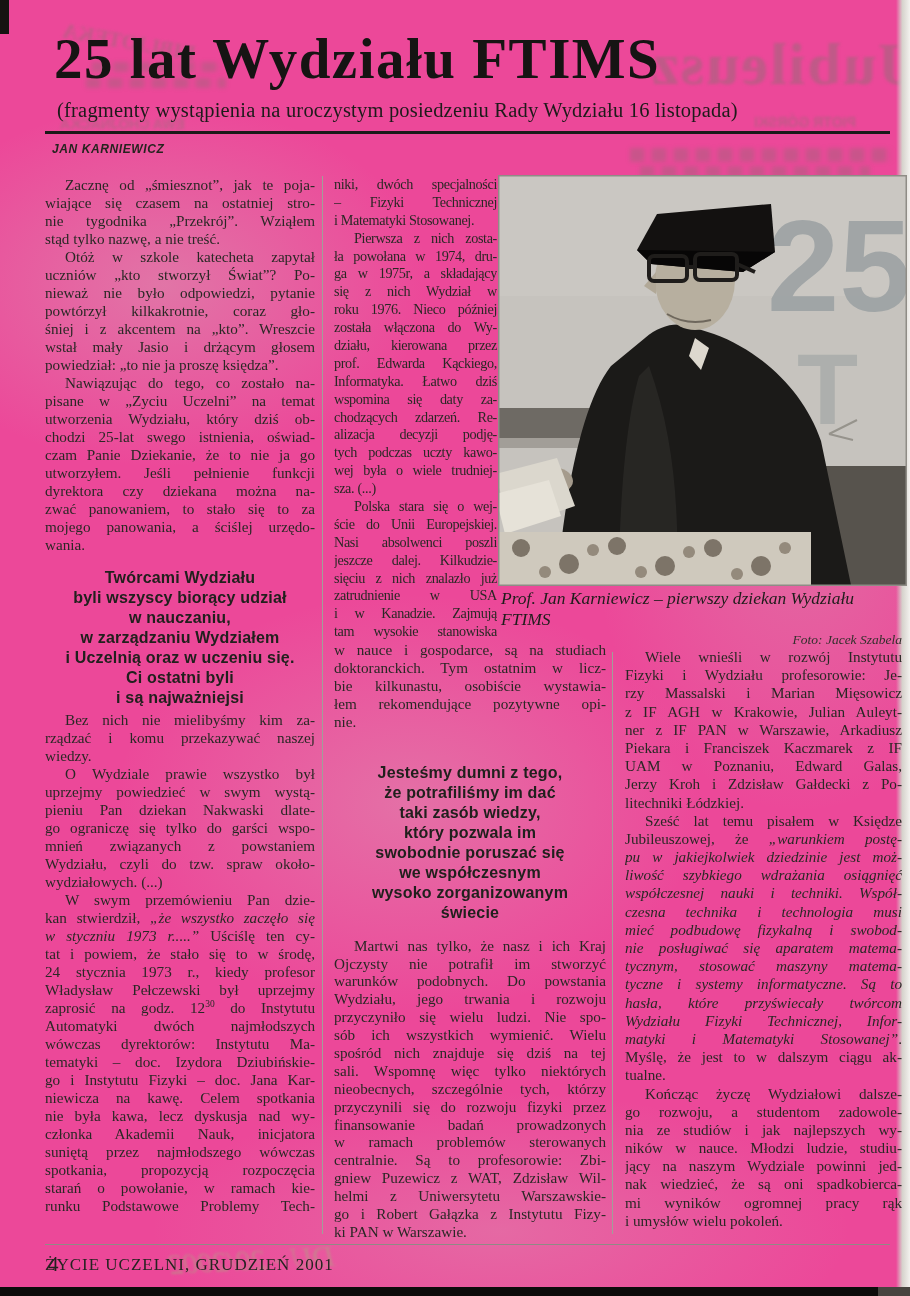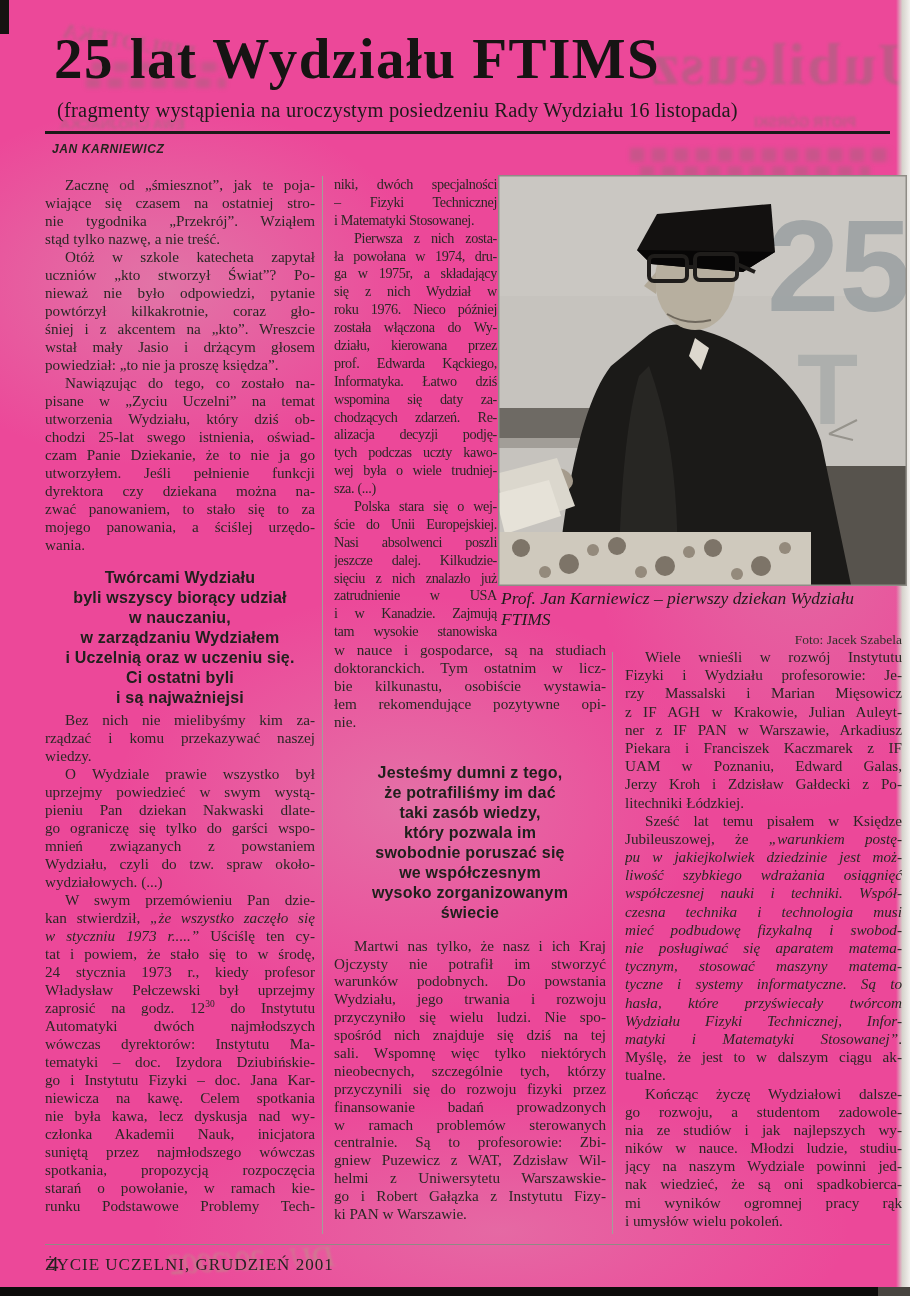--- a/index.html
+++ b/index.html
@@ -61,21 +61,21 @@
       font-size:16px;line-height:20px;letter-spacing:.2px;color:#21201d;white-space:nowrap;overflow:hidden;}
 
   .vrule{width:1px;background:#a29e98;z-index:3;}
   #vrule1{left:322px;top:176px;height:1058px;}
   #vrule2{left:612px;top:652px;height:582px;}
 
   
   .photo{left:499px;top:176px;width:407px;height:409px;z-index:3;outline:1px solid #8f8c86;}
   .caption{left:501px;top:588px;width:405px;z-index:3;}
   .cap-line{font-style:italic;font-size:17.5px;line-height:21px;color:#1f1d1b;}
-  .credit{position:absolute;right:4px;top:44px;font-size:13.5px;color:#33302c;}
+  .credit{position:absolute;right:4px;top:44px;font-style:italic;font-size:13.5px;color:#33302c;}
 
   
   .rule-bottom{left:45px;top:1244px;width:845px;height:1px;background:#8f8b85;z-index:3;}
   .pageno{left:48px;top:1252px;font-size:21px;color:#22201e;z-index:3;}
   .journal{left:45px;top:1255px;width:845px;text-align:left;font-size:17px;letter-spacing:1px;
            color:#262421;z-index:3;}
 
   
   .corner-tl{left:0;top:0;width:9px;height:34px;background:#151311;z-index:4;}
   .edge-right{right:0;top:0;width:14px;height:1296px;z-index:2;
@@ -226,20 +226,21 @@
         <div class="hl">we współczesnym</div>
         <div class="hl">wysoko zorganizowanym</div>
         <div class="hl">świecie</div>
       </div>
       <div class="p-blk">
         <div class="ln ind">Martwi nas tylko, że nasz i ich Kraj</div>
         <div class="ln">Ojczysty nie potrafił im stworzyć</div>
         <div class="ln">warunków podobnych. Do powstania</div>
         <div class="ln">Wydziału, jego trwania i rozwoju</div>
         <div class="ln">przyczyniło się wielu ludzi. Nie spo-</div>
+        <div class="ln">sób ich wszystkich wymienić. Wielu</div>
         <div class="ln">spośród nich znajduje się dziś na tej</div>
         <div class="ln">sali. Wspomnę więc tylko niektórych</div>
         <div class="ln">nieobecnych, szczególnie tych, którzy</div>
         <div class="ln">przyczynili się do rozwoju fizyki przez</div>
         <div class="ln">finansowanie badań prowadzonych</div>
         <div class="ln">w ramach problemów sterowanych</div>
         <div class="ln">centralnie. Są to profesorowie: Zbi-</div>
         <div class="ln">gniew Puzewicz z WAT, Zdzisław Wil-</div>
         <div class="ln">helmi z Uniwersytetu Warszawskie-</div>
         <div class="ln">go i Robert Gałązka z Instytutu Fizy-</div>

